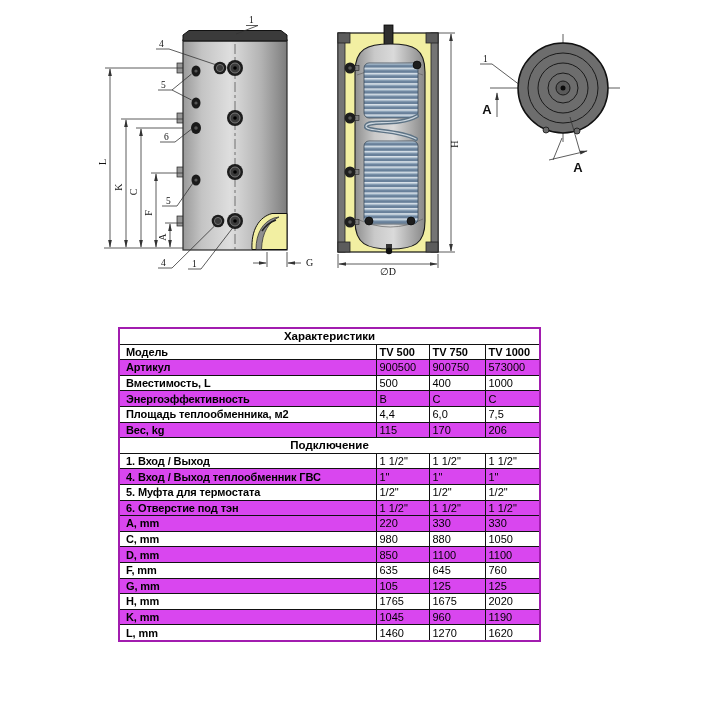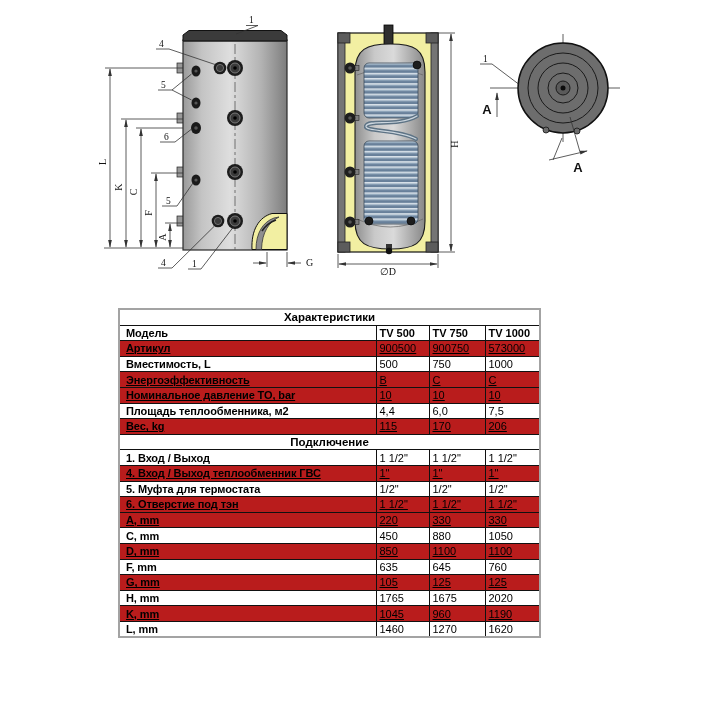--- a/index.html
+++ b/index.html
@@ -1,28 +1,28 @@
 <!DOCTYPE html>
 <html><head>
 <meta charset="utf-8">
 <style>
   html,body{margin:0;padding:0;background:#fff;}
   .page{position:relative;width:720px;height:720px;background:#fff;overflow:hidden;
         font-family:"Liberation Sans",sans-serif;color:#000;}
   .drawing{position:absolute;left:0;top:0;}
   
-  .spec{position:absolute;left:118px;top:308px;width:421px;border-collapse:collapse;
-        table-layout:fixed;border:2px solid #a3a3a3;}
+  .spec{position:absolute;left:118px;top:327px;width:421px;border-collapse:collapse;
+        table-layout:fixed;border:2px solid #a21caf;}
   .spec td{border:1px solid #111;height:14.6px;line-height:14px;padding:0 3px;
            font-size:11px;overflow:hidden;white-space:nowrap;}
   .spec td.sect{text-align:center;font-weight:700;font-size:11.5px;}
   .spec td.lbl{font-weight:700;letter-spacing:-0.1px;padding-left:6px;}
   .spec td.val{font-weight:400;margin-left:38px;}
   .spec tr.model td.val{font-weight:700;}
-  .spec tr.shade td{background:#b91c1c;text-decoration:underline;}
+  .spec tr.shade td{background:#d946ef;}
   .spec tr.plain td{background:#fff;}
   
   text.dimL{font-family:"Liberation Serif",serif;font-size:10px;fill:#111;}
   text.call{font-family:"Liberation Serif",serif;font-size:9.5px;fill:#111;}
   text.secA{font-family:"Liberation Sans",sans-serif;font-size:13px;font-weight:700;fill:#111;}
   .dim{stroke:#333;stroke-width:0.8;fill:none;}
   .ldr{stroke:#333;stroke-width:0.8;fill:none;}
 </style>
 </head>
 <body>
@@ -286,35 +286,29 @@
         </tr>
     <tr class="shade">
           <td class="lbl">Артикул</td>
           <td class="val">900500</td>
           <td class="val">900750</td>
           <td class="val">573000</td>
         </tr>
     <tr class="plain">
           <td class="lbl">Вместимость, L</td>
           <td class="val">500</td>
-          <td class="val">750</td>
+          <td class="val">400</td>
           <td class="val">1000</td>
         </tr>
     <tr class="shade">
           <td class="lbl">Энергоэффективность</td>
           <td class="val">B</td>
           <td class="val">C</td>
           <td class="val">C</td>
         </tr>
-    <tr class="shade">
-          <td class="lbl">Номинальное давление ТО, bar</td>
-          <td class="val">10</td>
-          <td class="val">10</td>
-          <td class="val">10</td>
-        </tr>
     <tr class="plain">
           <td class="lbl">Площадь теплообменника, м2</td>
           <td class="val">4,4</td>
           <td class="val">6,0</td>
           <td class="val">7,5</td>
         </tr>
     <tr class="shade">
           <td class="lbl">Вес, kg</td>
           <td class="val">115</td>
           <td class="val">170</td>
@@ -348,21 +342,21 @@
           <td class="val">1 1/2"</td>
         </tr>
     <tr class="shade">
           <td class="lbl">A, mm</td>
           <td class="val">220</td>
           <td class="val">330</td>
           <td class="val">330</td>
         </tr>
     <tr class="plain">
           <td class="lbl">C, mm</td>
-          <td class="val">450</td>
+          <td class="val">980</td>
           <td class="val">880</td>
           <td class="val">1050</td>
         </tr>
     <tr class="shade">
           <td class="lbl">D, mm</td>
           <td class="val">850</td>
           <td class="val">1100</td>
           <td class="val">1100</td>
         </tr>
     <tr class="plain">

